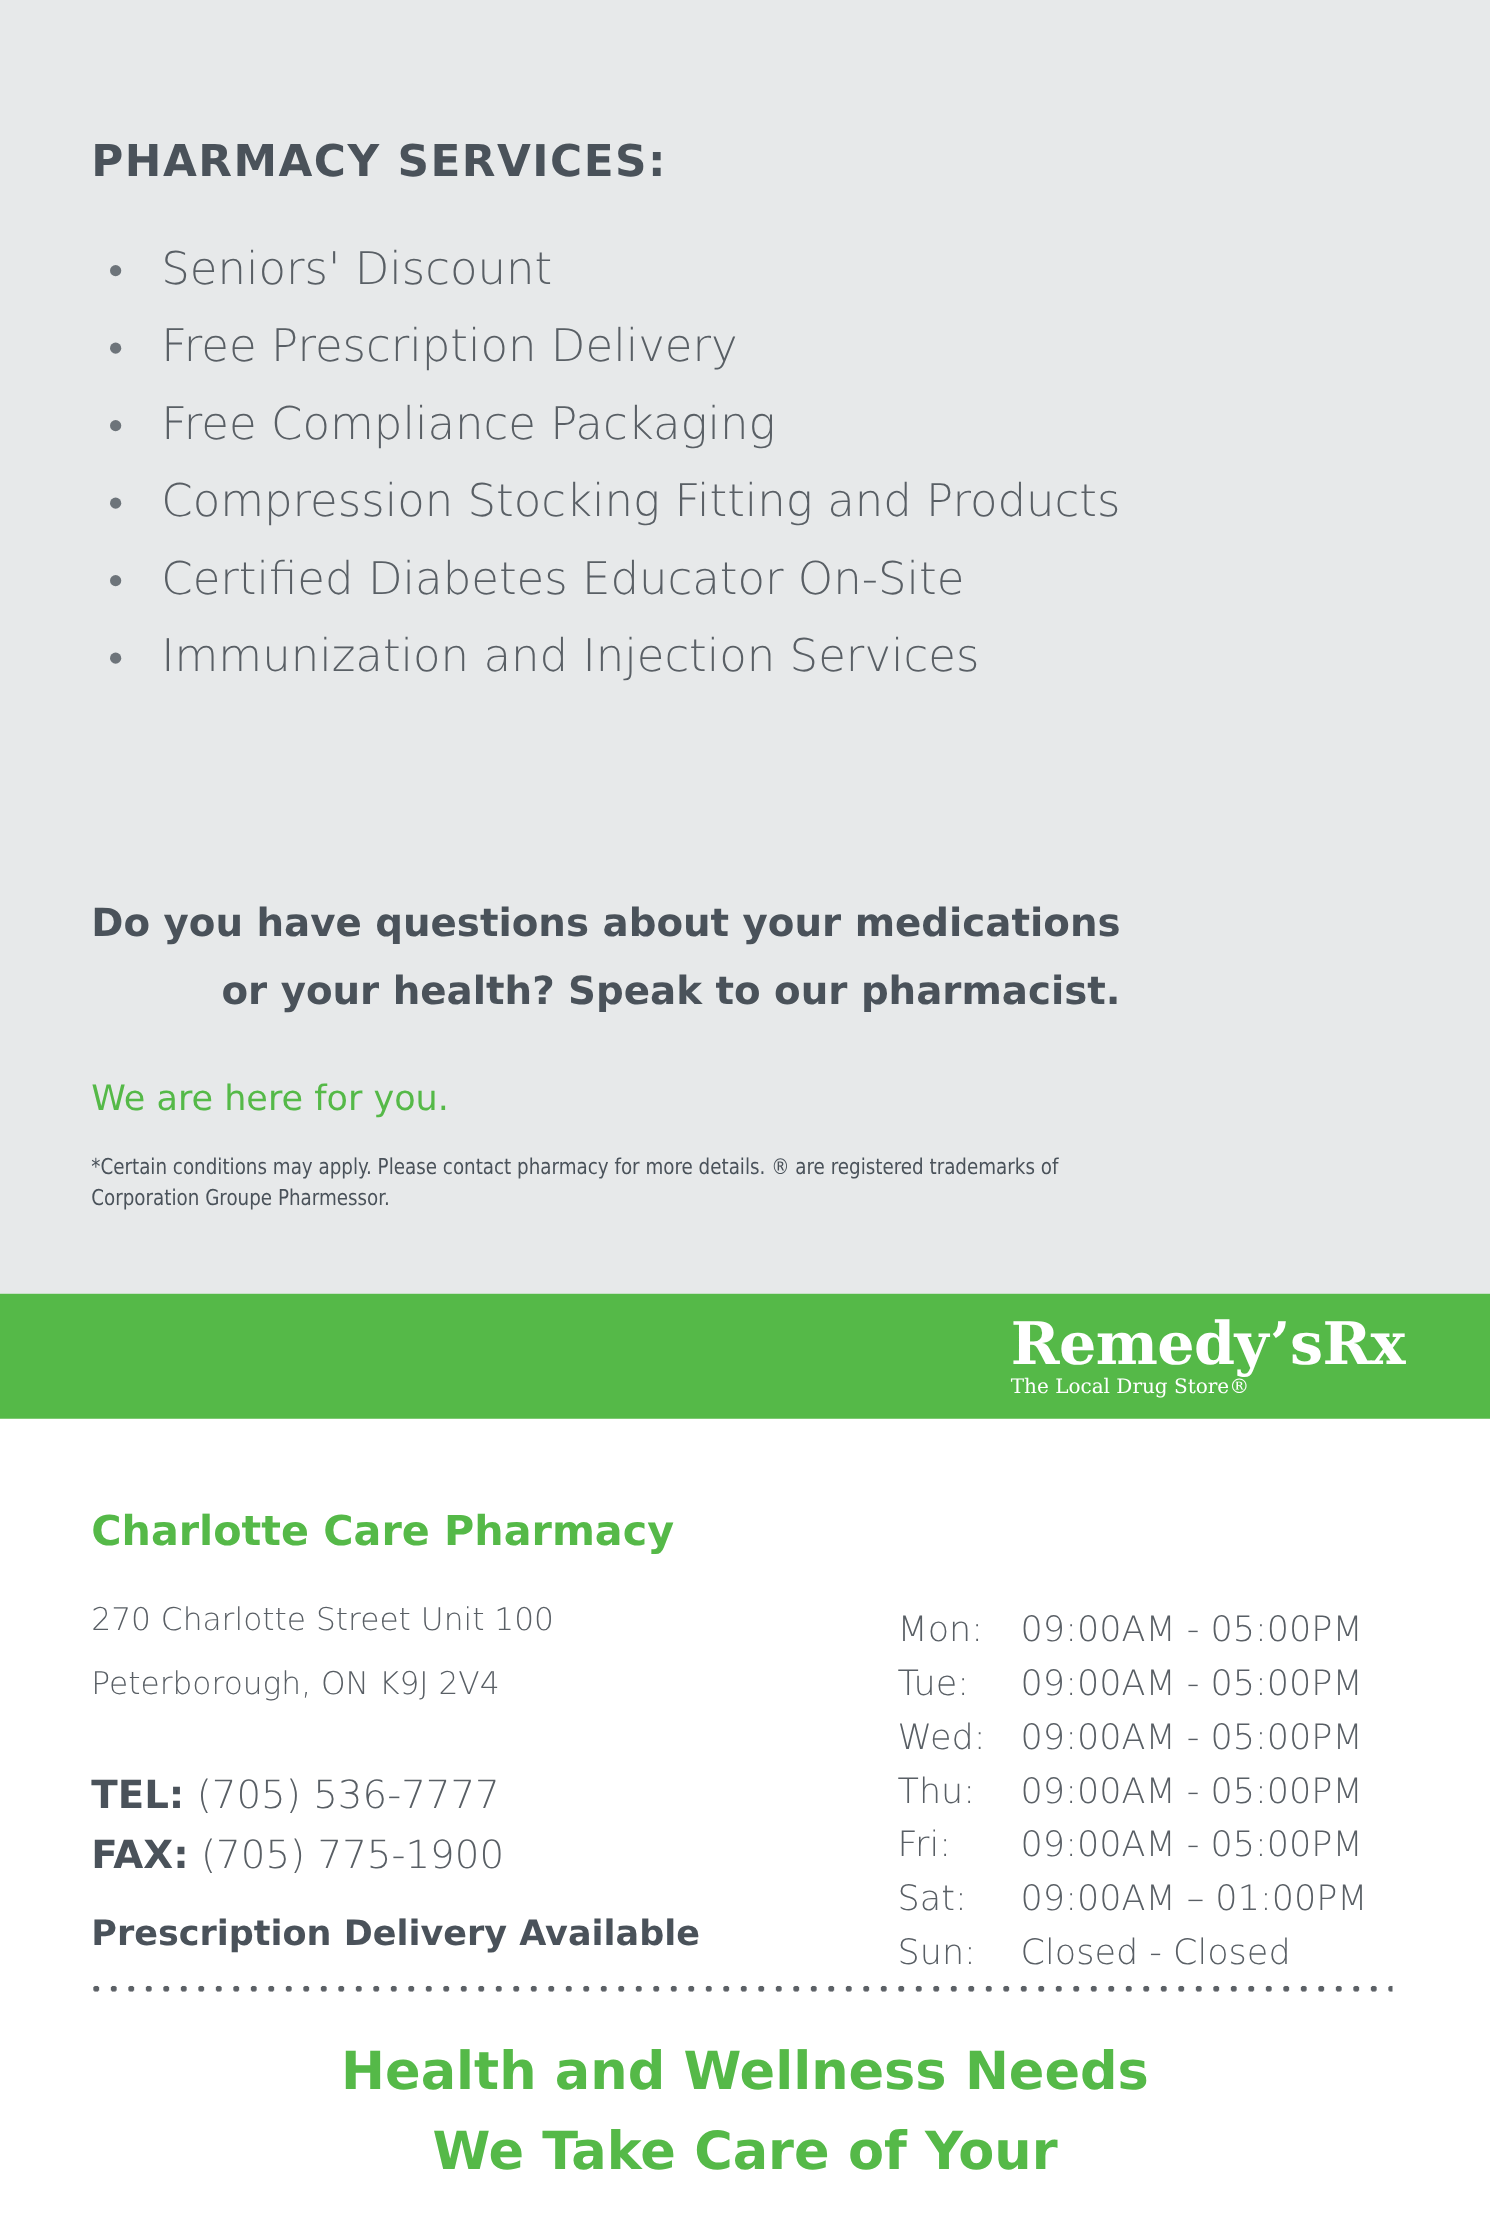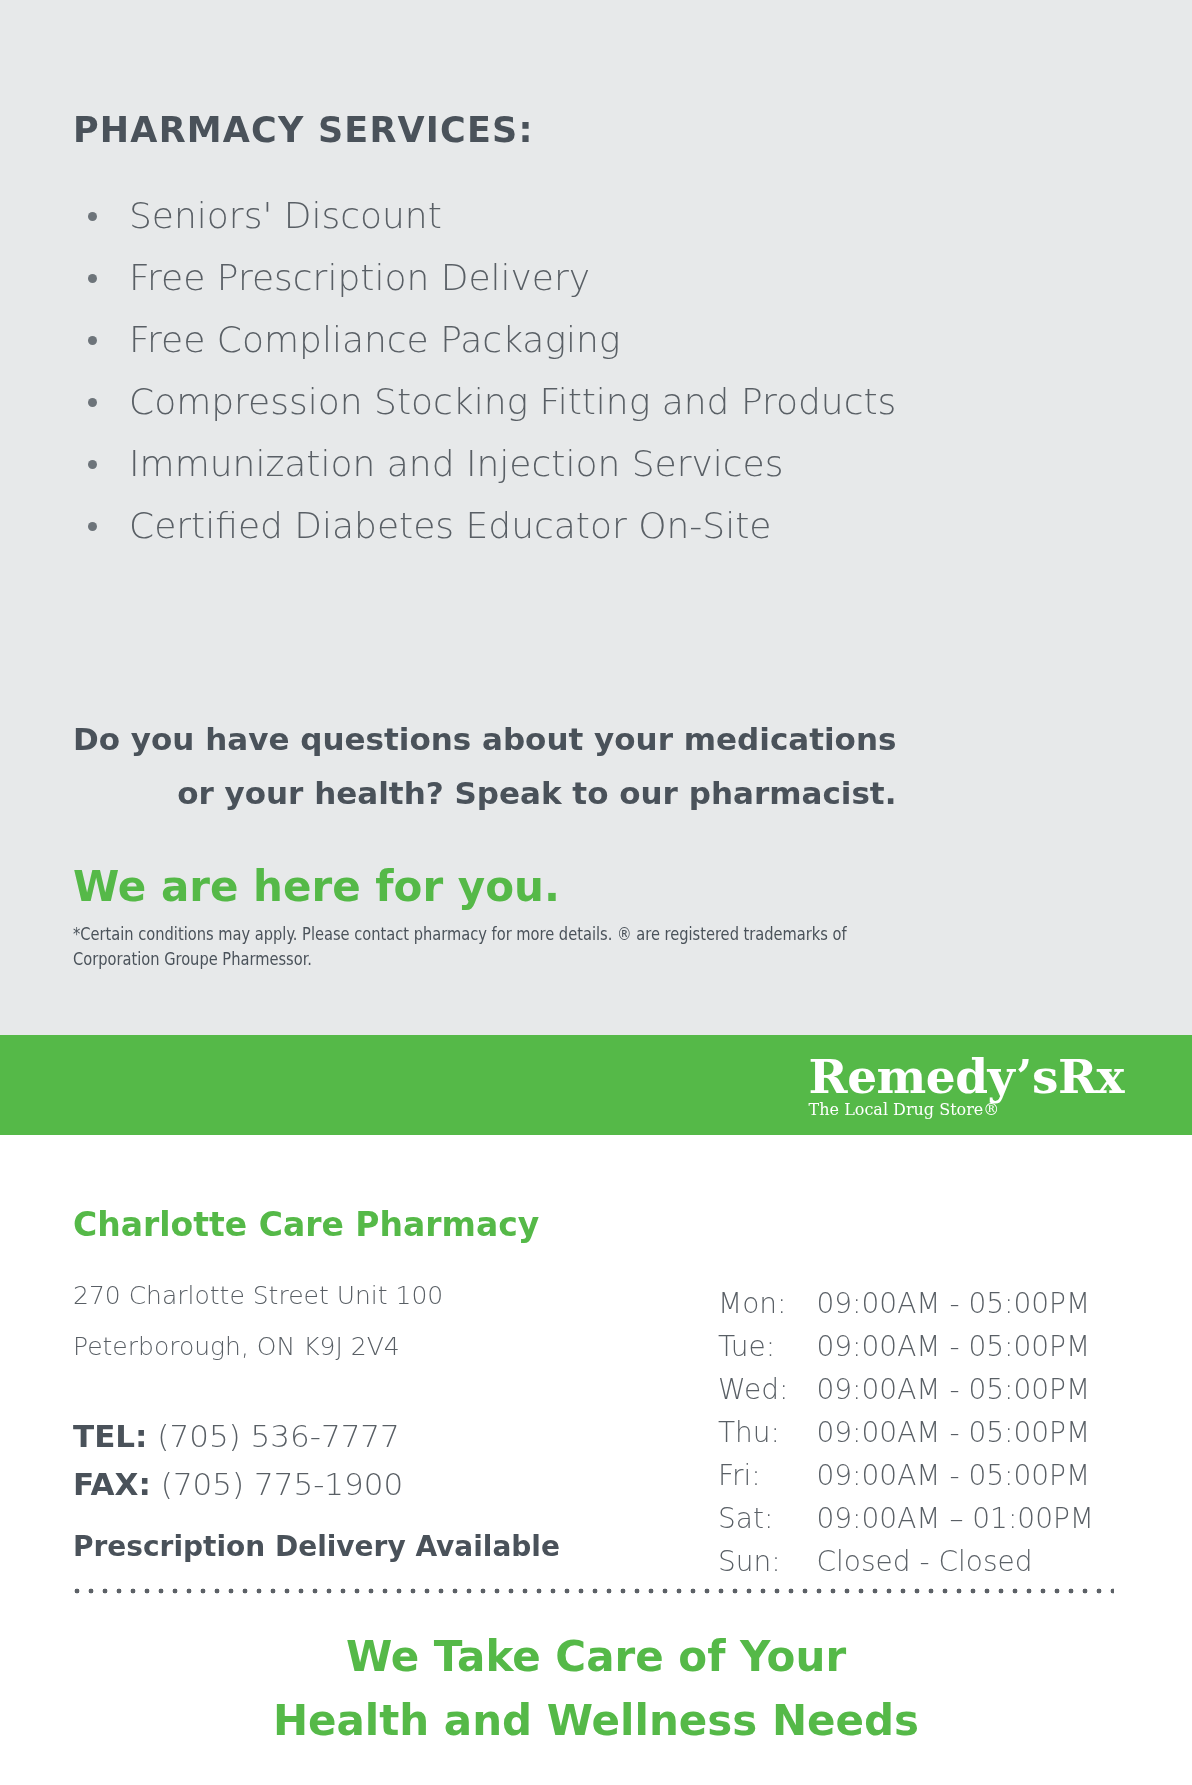--- a/index.html
+++ b/index.html
@@ -77,22 +77,22 @@
     font-weight: bold;
     line-height: 54px;
     color: #4a525a;
     text-align: right;
   }
   .tagline-green {
     position: absolute;
     left: 73px;
     top: 862px;
     font-family: "DejaVu Sans", sans-serif;
-    font-size: 42px;
-    font-weight: bold;
+    font-size: 28px;
+    font-weight: normal;
     color: #55b948;
   }
   .disclaimer {
     position: absolute;
     left: 73px;
     top: 922px;
     width: 1000px;
     font-family: "DejaVu Sans Condensed", "DejaVu Sans", sans-serif;
     font-size: 17.5px;
     font-weight: 400;
@@ -236,22 +236,22 @@
 <div class="page">
 
   <div class="services-panel">
     <div class="services-title">PHARMACY SERVICES:</div>
 
     <ul class="services-list">
       <li><span class="bullet"></span><span>Seniors' Discount</span></li>
       <li><span class="bullet"></span><span>Free Prescription Delivery</span></li>
       <li><span class="bullet"></span><span>Free Compliance Packaging</span></li>
       <li><span class="bullet"></span><span>Compression Stocking Fitting and Products</span></li>
+      <li><span class="bullet"></span><span>Certified Diabetes Educator On-Site</span></li>
       <li><span class="bullet"></span><span>Immunization and Injection Services</span></li>
-      <li><span class="bullet"></span><span>Certified Diabetes Educator On-Site</span></li>
     </ul>
 
     <div class="question-block">
       <div>Do you have questions about your medications</div>
       <div>or your health? Speak to our pharmacist.</div>
     </div>
 
     <div class="tagline-green">We are here for you.</div>
 
     <div class="disclaimer">
@@ -310,17 +310,17 @@
       <tr>
         <td class="day">Sun:</td>
         <td class="time">Closed - Closed</td>
       </tr>
     </tbody>
   </table>
 
   <div class="dotted-divider"></div>
 
   <div class="bottom-slogan">
+    <div>Health and Wellness Needs</div>
     <div>We Take Care of Your</div>
-    <div>Health and Wellness Needs</div>
   </div>
 
 </div>
 
 </body></html>

